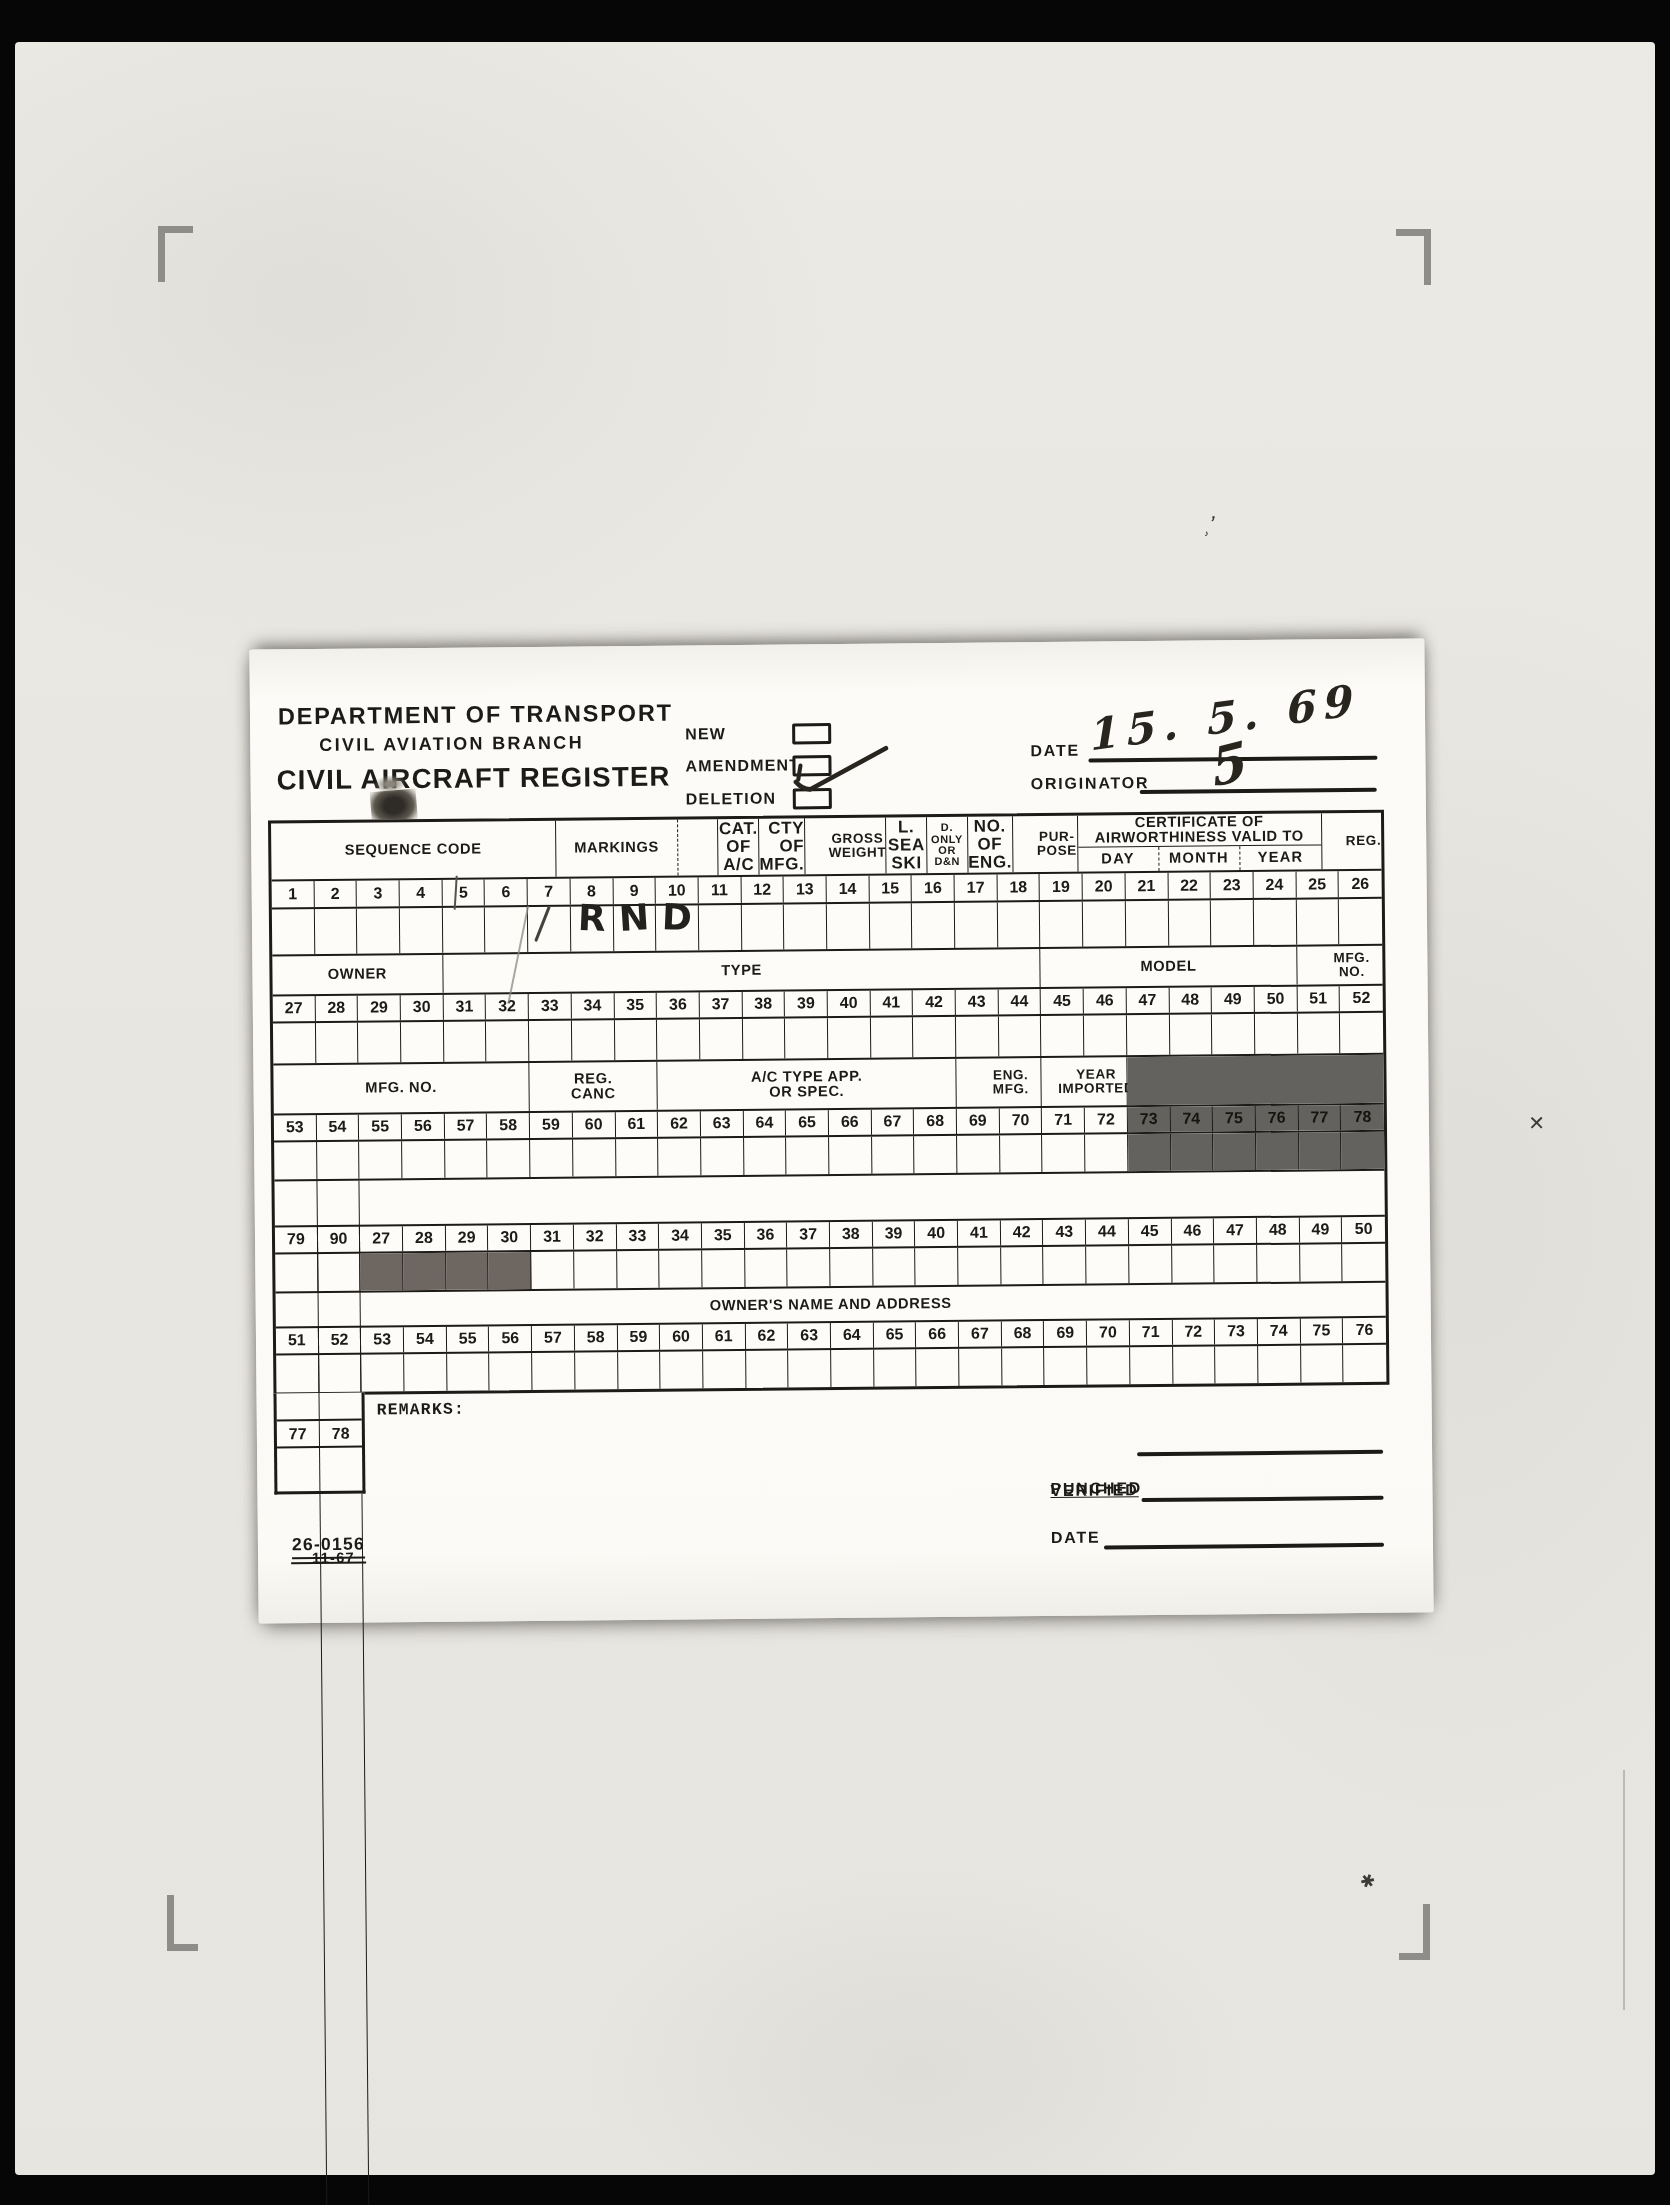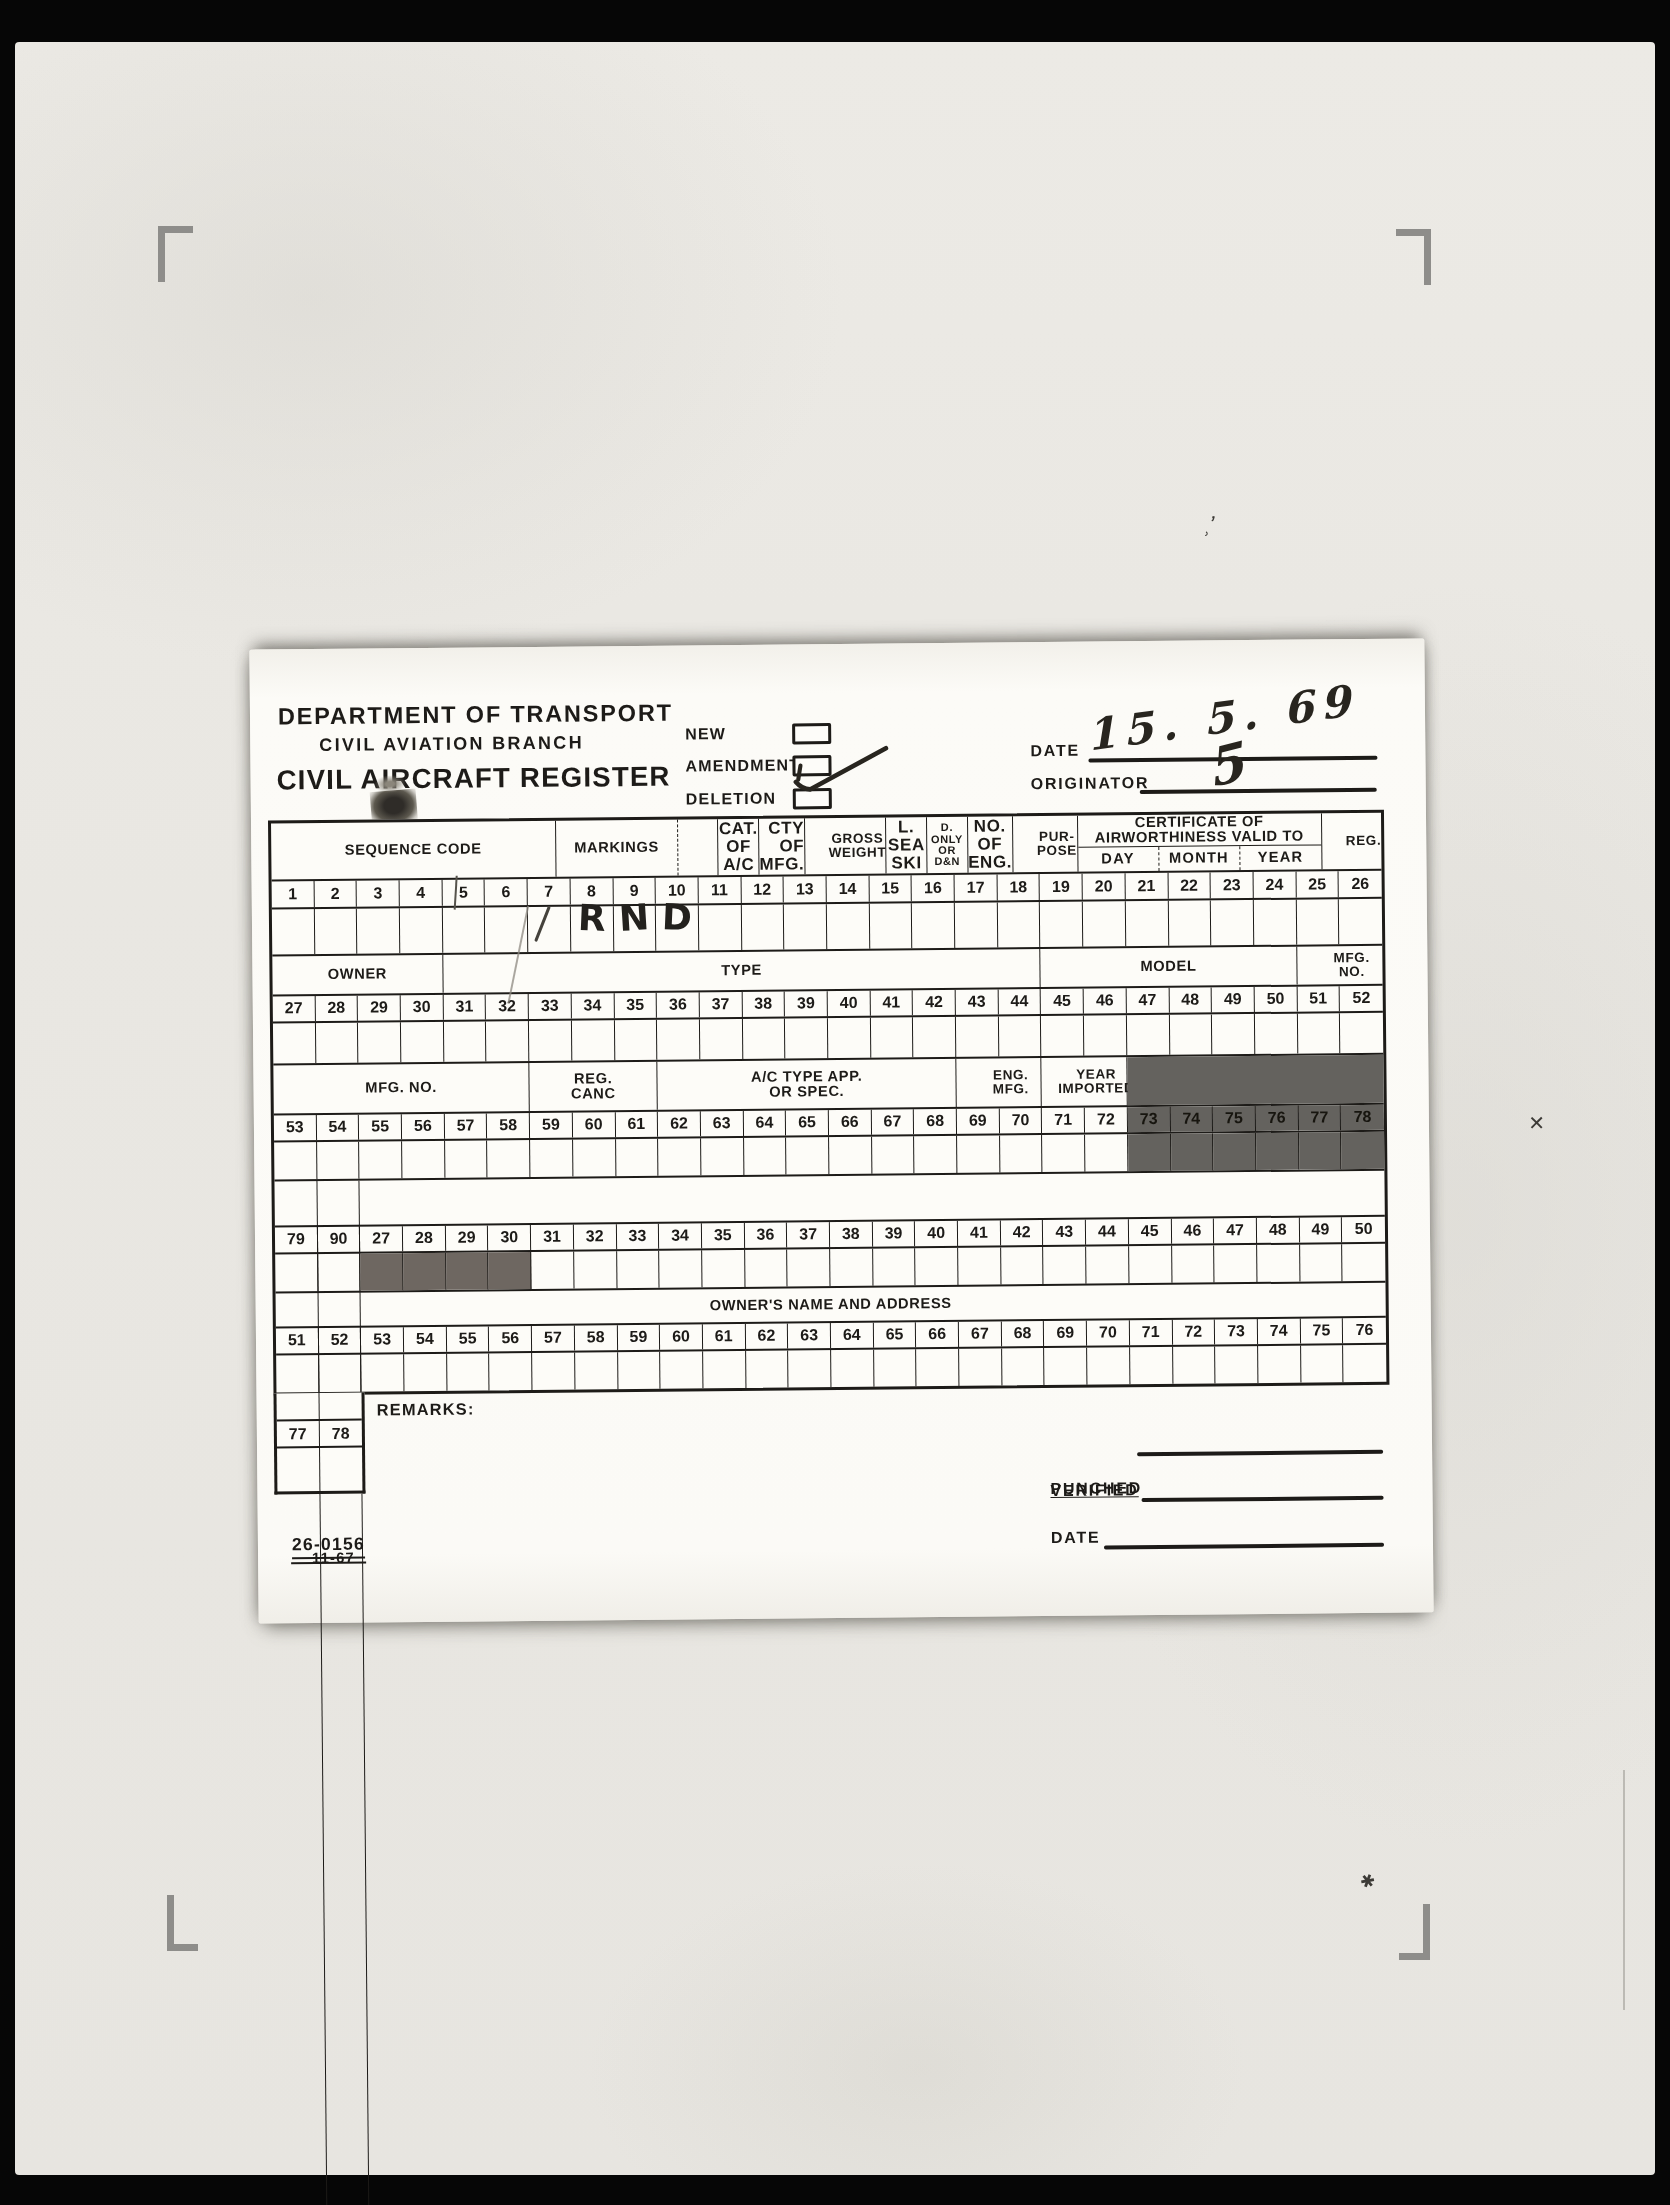--- a/index.html
+++ b/index.html
@@ -81,21 +81,21 @@
   .pen-faint{position:absolute;left:265px;top:258px;width:1.8px;height:99px;background:#8e8a82;transform:rotate(12deg);opacity:.75;}
   .pen-tick{position:absolute;left:203px;top:228px;width:1.8px;height:34px;background:#56534c;transform:rotate(4deg);}
 
   
   .block{position:absolute;left:17px;border:3.5px solid #1d1b18;border-top:none;background:#fdfcf8;}
   .brow{display:grid;grid-template-columns:1fr 1fr;border-top:2.9px solid #1d1b18;}
   .brow.first{border-top:none;}
   .bcell{border-right:1.8px solid #1d1b18;display:flex;align-items:center;justify-content:center;font-weight:bold;font-size:16px;}
   .bcell.last{border-right:none;}
 
-  .remarks{position:absolute;left:120px;font-size:16.4px;font-weight:bold;letter-spacing:1.2px;}
+  .remarks{position:absolute;left:120px;font-size:16.4px;font-weight:bold;letter-spacing:1.2px;font-family:Liberation Mono, monospace;}
   .formnum{position:absolute;left:34px;font-size:17.6px;font-weight:bold;letter-spacing:1.2px;border-bottom:2.9px solid #1d1b18;padding-bottom:2.3px;}
   .formnum:after{content:"";position:absolute;left:-1.2px;bottom:-6.5px;width:103%;height:1.8px;background:#1d1b18;}
   .formrev{position:absolute;left:54px;font-size:14.7px;font-weight:bold;letter-spacing:1.2px;}
 
   .ffield{position:absolute;left:793px;font-size:16px;font-weight:bold;letter-spacing:1.8px;}
   svg.overlay{position:absolute;left:0;top:0;width:1175px;height:974px;pointer-events:none;}
 </style>
 </head>
 <body>
 

